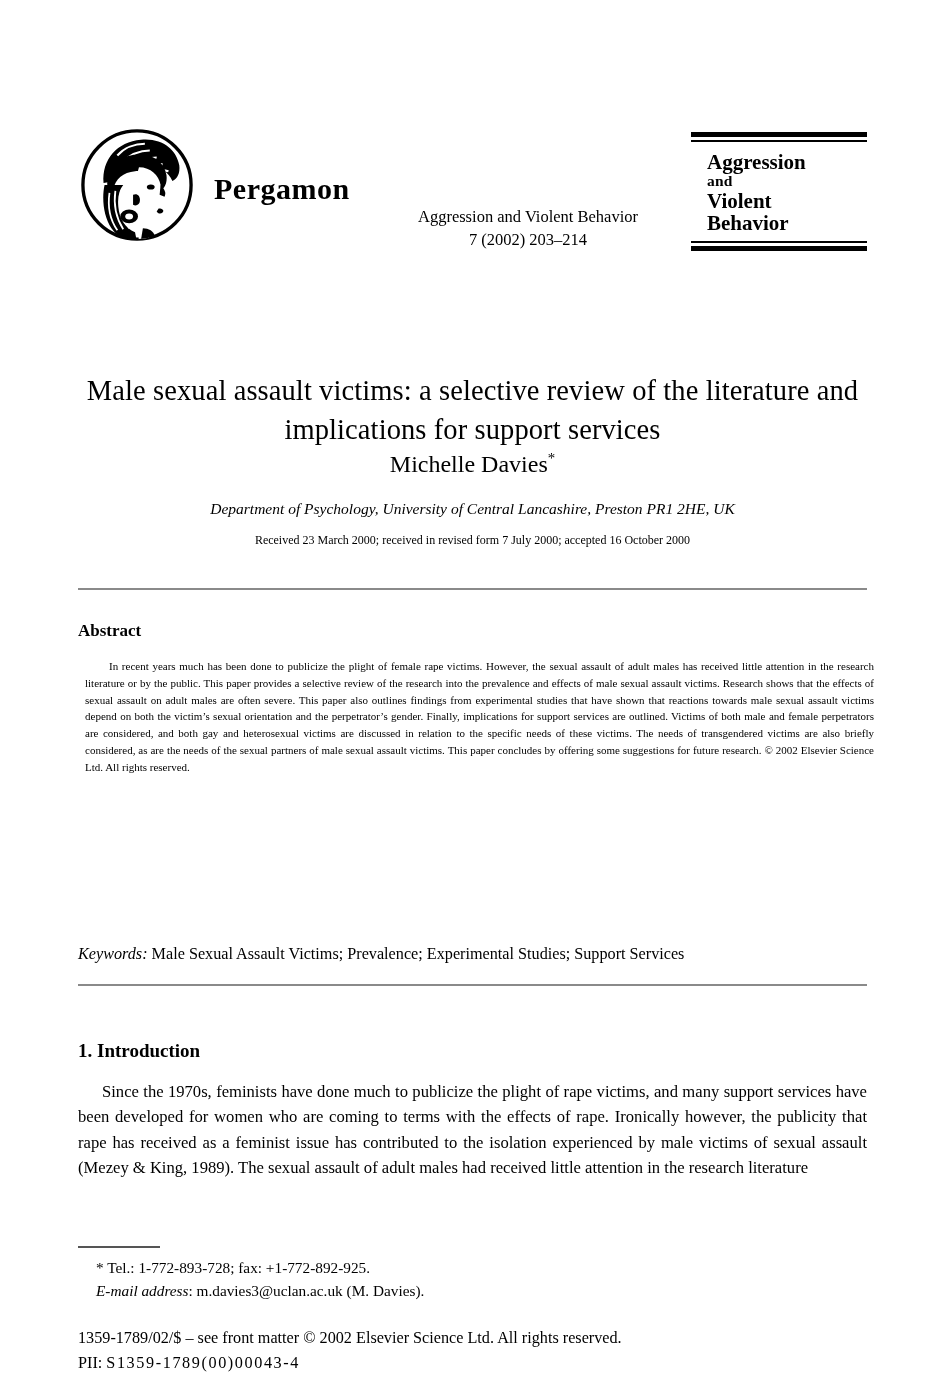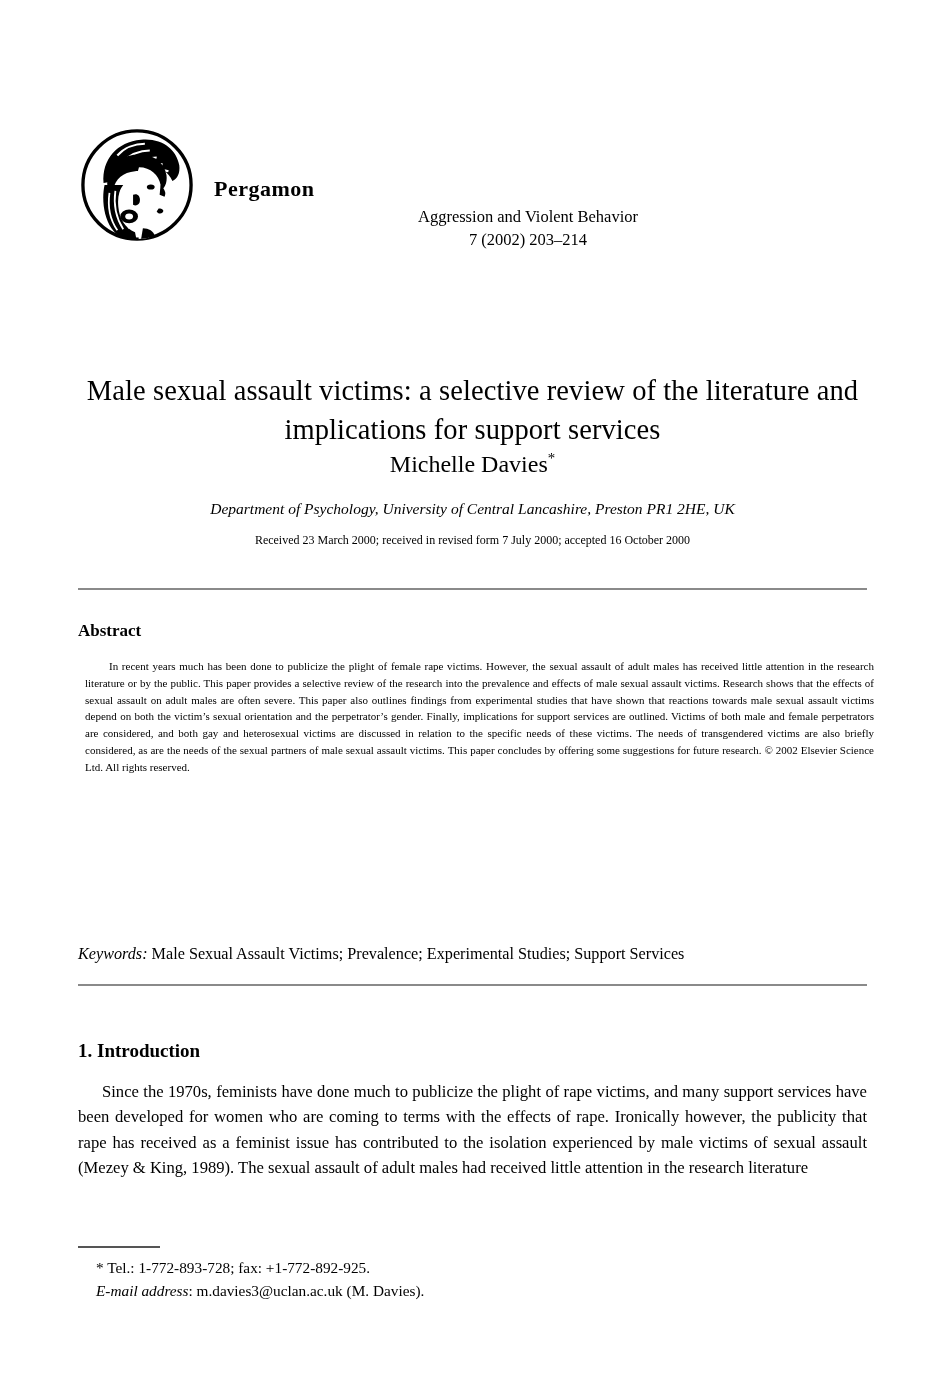--- a/index.html
+++ b/index.html
@@ -40,21 +40,21 @@
     align-items: center;
   }
   .coin {
     width: 118px;
     height: 118px;
     flex: 0 0 auto;
   }
   .pergamon-word {
     font-family: "Liberation Serif", "DejaVu Serif", serif;
     font-weight: bold;
-    font-size: 22px;
+    font-size: 30px;
     letter-spacing: 0.5px;
     margin-left: 18px;
     margin-top: 8px;
   }
 
   .journal-ref {
     position: absolute;
     left: 300px;
     top: 80px;
     width: 300px;
@@ -281,20 +281,34 @@
         </g>
       </svg>
       <div class="pergamon-word">Pergamon</div>
     </div>
 
     <div class="journal-ref">
       <div>Aggression and Violent Behavior</div>
       <div>7 (2002) 203–214</div>
     </div>
 
+    <div class="journal-logo">
+      <div class="rule-thick"></div>
+      <div class="gap-1"></div>
+      <div class="rule-thin"></div>
+      <div class="journal-logo-title">
+        <span class="jl-line jl-cap">Aggression</span>
+        <span class="jl-line jl-sm">and</span>
+        <span class="jl-line jl-cap">Violent</span>
+        <span class="jl-line jl-cap">Behavior</span>
+      </div>
+      <div class="rule-thin"></div>
+      <div class="gap-1"></div>
+      <div class="rule-thick"></div>
+    </div>
   </div>
 
   <h1 class="title">Male sexual assault victims: a selective review of the literature and implications for support services</h1>
 
   <div class="author">
     <span>Michelle Davies</span><sup>*</sup>
   </div>
 
   <div class="affiliation">Department of Psychology, University of Central Lancashire, Preston PR1 2HE, UK</div>
 
@@ -316,14 +330,18 @@
   <div class="section-body">Since the 1970s, feminists have done much to publicize the plight of rape victims, and many support services have been developed for women who are coming to terms with the effects of rape. Ironically however, the publicity that rape has received as a feminist issue has contributed to the isolation experienced by male victims of sexual assault (Mezey &amp; King, 1989). The sexual assault of adult males had received little attention in the research literature</div>
 
   <div class="footnote-rule"></div>
   <div class="footnote">
     <div class="fn-line">* Tel.: 1-772-893-728; fax: +1-772-892-925.</div>
     <div class="fn-line">
       <span class="fn-em">E-mail address</span><span>: m.davies3@uclan.ac.uk (M. Davies).</span>
     </div>
   </div>
 
+  <div class="colophon">
+    <div>1359-1789/02/$ – see front matter © 2002 Elsevier Science Ltd. All rights reserved.</div>
+    <div><span class="pii-prefix">PII: </span><span class="pii">S1359-1789(00)00043-4</span></div>
+  </div>
 
 </div>
 
 </body></html>

